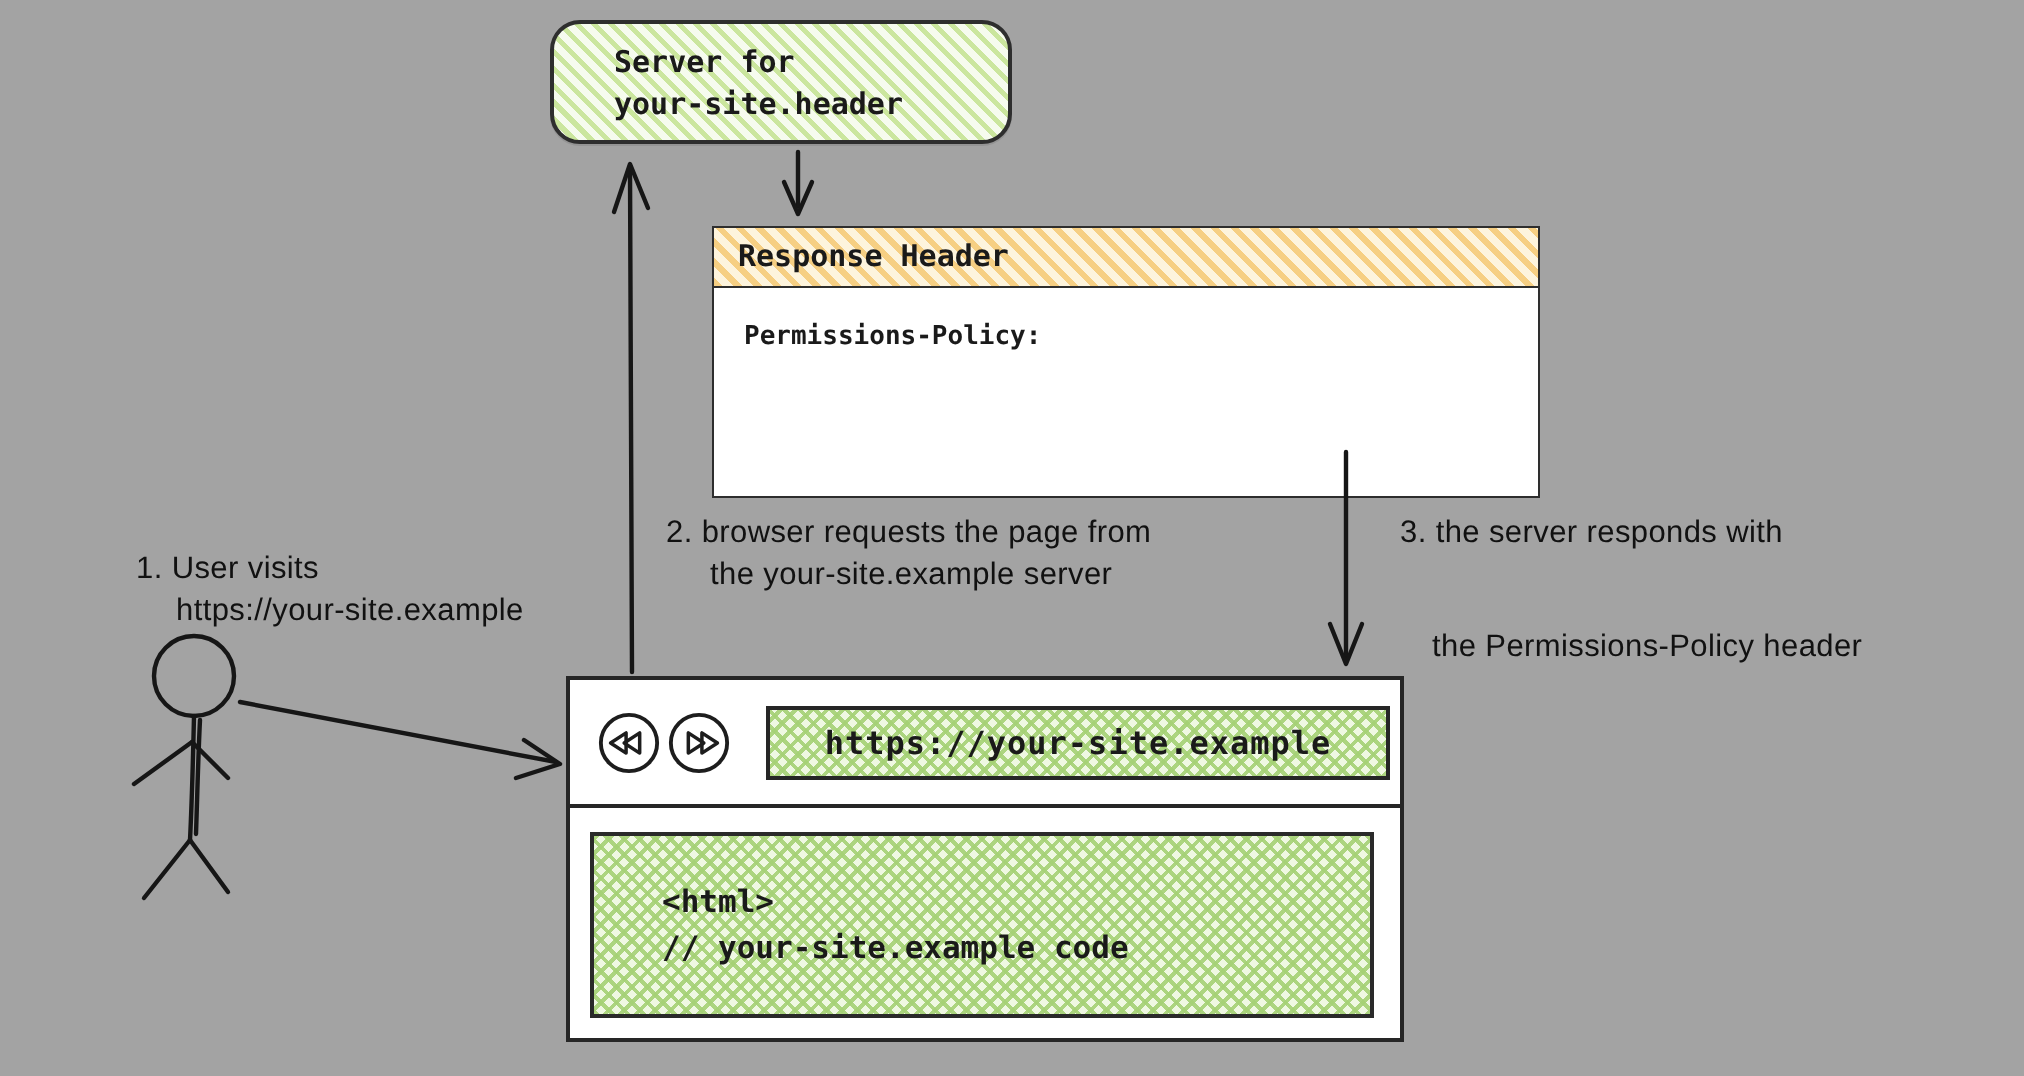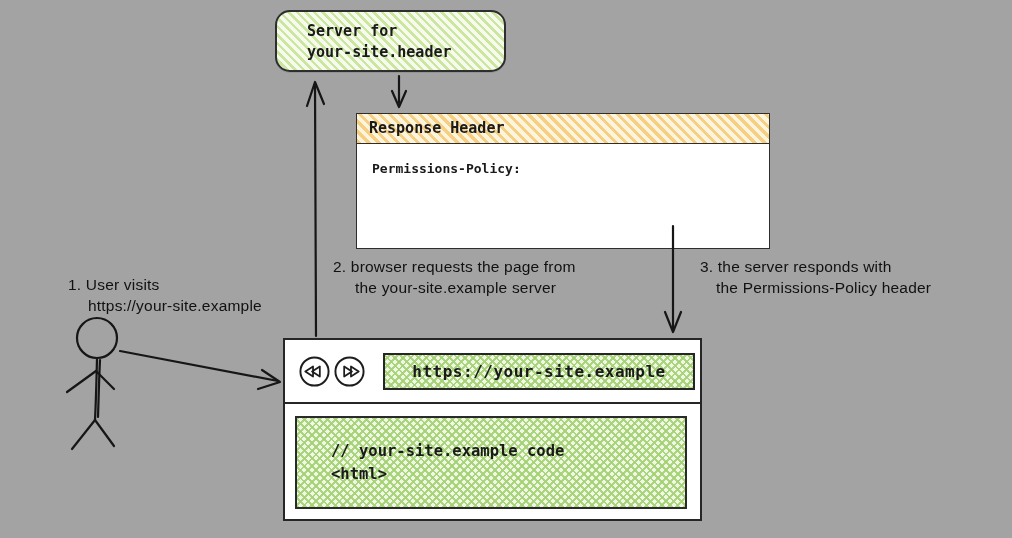--- a/index.html
+++ b/index.html
@@ -78,21 +78,21 @@
   }
   #response-box .rh-body .indent { padding-left: 28px; }
 
   
   .step-label .line2 { display: block; }
   #step-1 { left: 68px;  top: 258px; margin-top: 16px; }
   #step-1 .line2 { padding-left: 20px; }
   #step-2 { left: 333px; top: 256px; }
   #step-2 .line2 { padding-left: 22px; }
   #step-3 { left: 700px; top: 256px; }
-  #step-3 .line2 { padding-left: 16px; }
+  #step-3 .line2 { padding-left: 16px; margin-top: 36px; }
 
   
   #browser {
     left: 283px; top: 338px; width: 419px; height: 183px;
     border: 2px solid #262626;
     background: #ffffff;
   }
   #browser .toolbar {
     height: 64px;
     border-bottom: 2px solid #262626;
@@ -177,22 +177,22 @@
       <svg class="nav-btn" viewBox="0 0 34 34">
         <circle cx="17" cy="17" r="14.5" fill="none" stroke="#1d1d1d" stroke-width="2"></circle>
         <polygon points="26.5,17 18.5,11.8 18.5,22.2" fill="none" stroke="#1d1d1d" stroke-width="1.8" stroke-linejoin="round"></polygon>
         <polygon points="19.5,17 11.5,11.8 11.5,22.2" fill="none" stroke="#1d1d1d" stroke-width="1.8" stroke-linejoin="round"></polygon>
       </svg>
       <div id="url-bar" class="cross-green mono">
         <span>https://your-site.example</span>
       </div>
     </div>
     <div id="content-box" class="cross-green mono">
+      <div>&lt;html&gt;</div>
       <div>// your-site.example code</div>
-      <div>&lt;html&gt;</div>
     </div>
   </div>
 
   <svg id="sketch-layer" viewBox="0 0 1012 538">
 
     <g>
       <circle class="stroke" cx="97" cy="338" r="20"></circle>
       <path class="stroke" d="M97,358 C96.5,380 96,400 95,420"></path>
       <path class="stroke" d="M100,360 C99,380 98.6,400 98,417" stroke-width="1.6"></path>
       <path class="stroke" d="M96,371 L67,392"></path>

